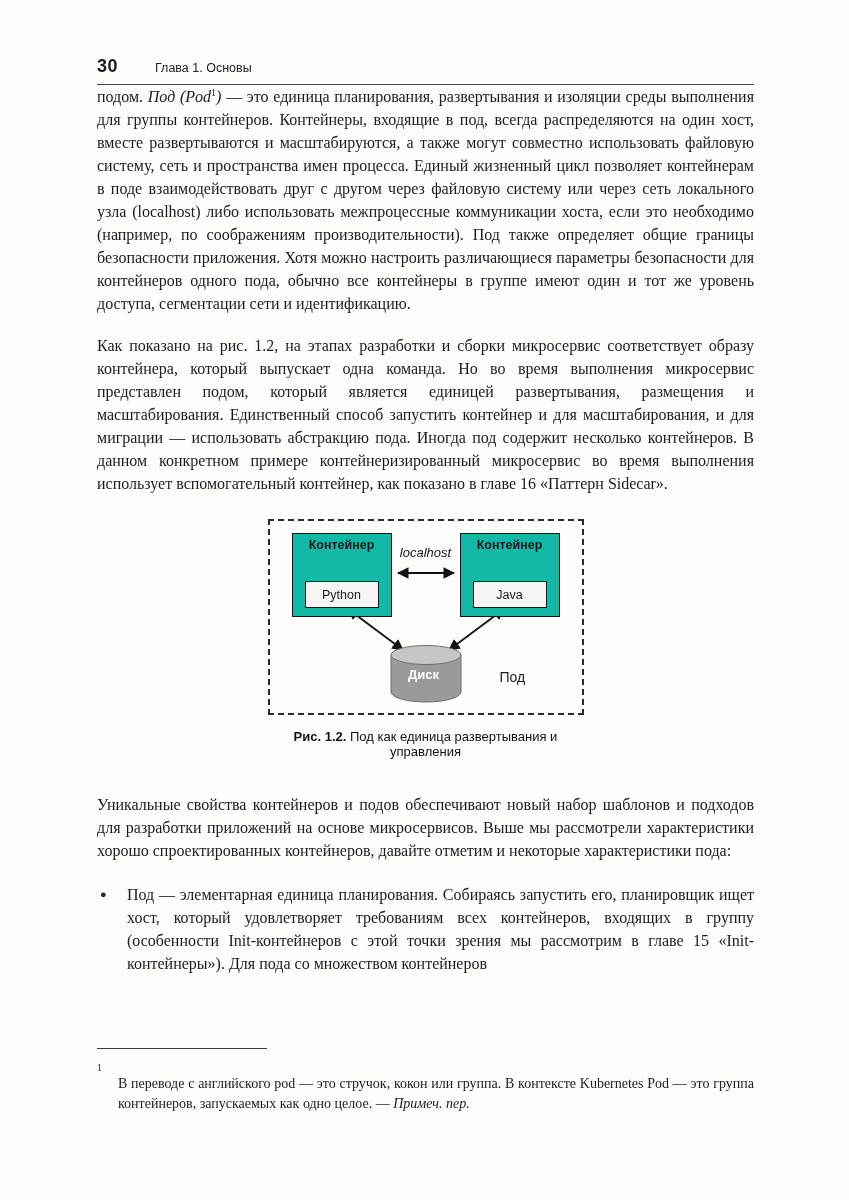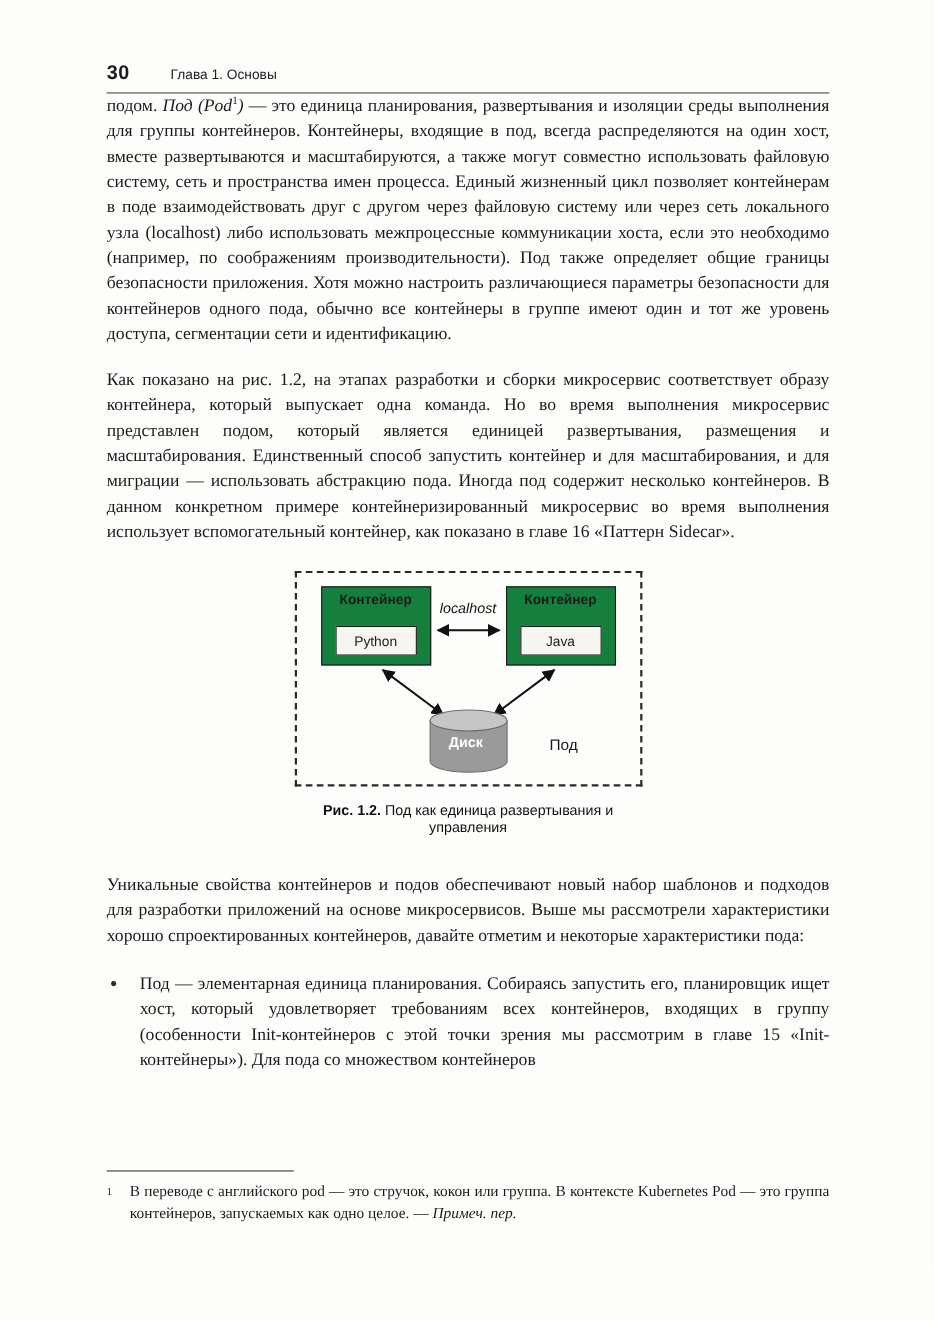--- a/index.html
+++ b/index.html
@@ -33,22 +33,22 @@
   sup.fn-ref { font-size:10px; line-height:0; vertical-align:super; font-style:normal; }
 
   
   .figure-block { margin:24px auto 0 auto; width:316px; }
   .diagram {
     position:relative; width:312px; height:192px;
     border:2px dashed #2a2a2a;
     font-family:"Liberation Sans","DejaVu Sans",sans-serif;
   }
   .container-box {
-    position:absolute; top:12px; width:100px; height:72px;
-    background:#15803d; border:1.5px solid #1a1a1a; box-sizing:border-box;
+    position:absolute; top:12px; width:100px; height:84px;
+    background:#14b8a6; border:1.5px solid #1a1a1a; box-sizing:border-box;
   }
   .container-box.left { left:22px; }
   .container-box.right { right:22px; }
   .container-title { text-align:center; font-weight:bold; font-size:12.5px; margin-top:4px; }
   .runtime-box {
     position:absolute; left:12px; right:12px; bottom:8px; height:27px;
     background:#f5f5f3; border:1px solid #1a1a1a; box-sizing:border-box;
     display:flex; align-items:center; justify-content:center;
     font-size:12.5px;
   }
@@ -74,21 +74,21 @@
   .bullet-item { display:flex; align-items:flex-start; }
   .bullet-glyph { flex:0 0 30px; font-size:11px; line-height:23px; color:#2a2a2a; padding-left:3px; box-sizing:border-box; }
   .bullet-text { flex:1; font-size:16px; line-height:23px; text-align:justify; hyphens:auto; }
 
   
   .footnote-area { margin-top:auto; }
   .footnote-rule { border:0; border-top:1px solid #3a3a3a; width:170px; margin:0 0 9px 0; }
   .footnote { display:flex; font-size:14px; line-height:20px; }
   .footnote-marker { flex:0 0 21px; font-size:9.5px; vertical-align:super; line-height:20px; padding-top:0; }
   .footnote-marker sup { font-size:9.5px; }
-  .footnote-body { flex:1; text-align:justify; hyphens:auto; }
+  .footnote-body { flex:1; text-align:justify; hyphens:auto;margin-top:16px; }
 </style>
 </head>
 <body>
 
 <div class="page">
 
   <header class="page-header">
     <span class="page-number">30</span>
     <span class="chapter-title">Глава 1. Основы</span>
   </header>

